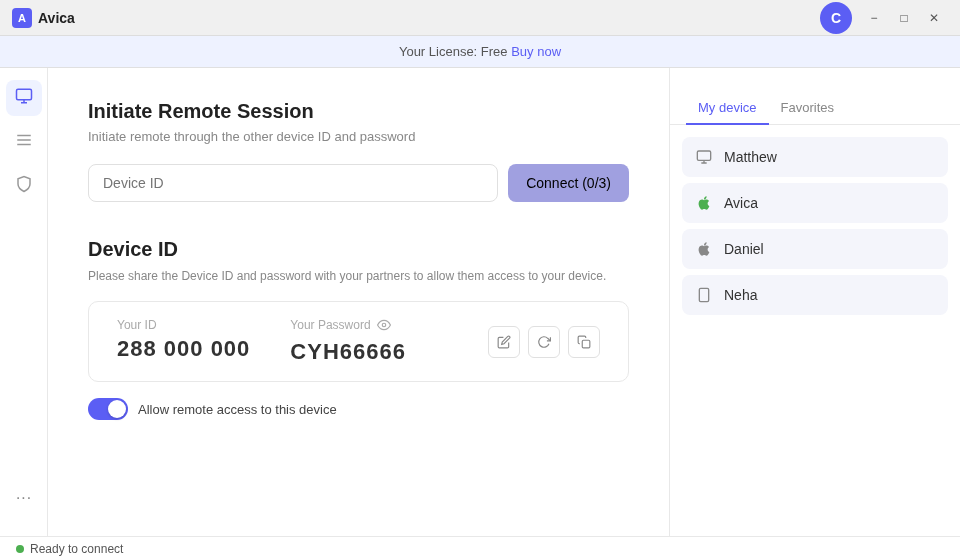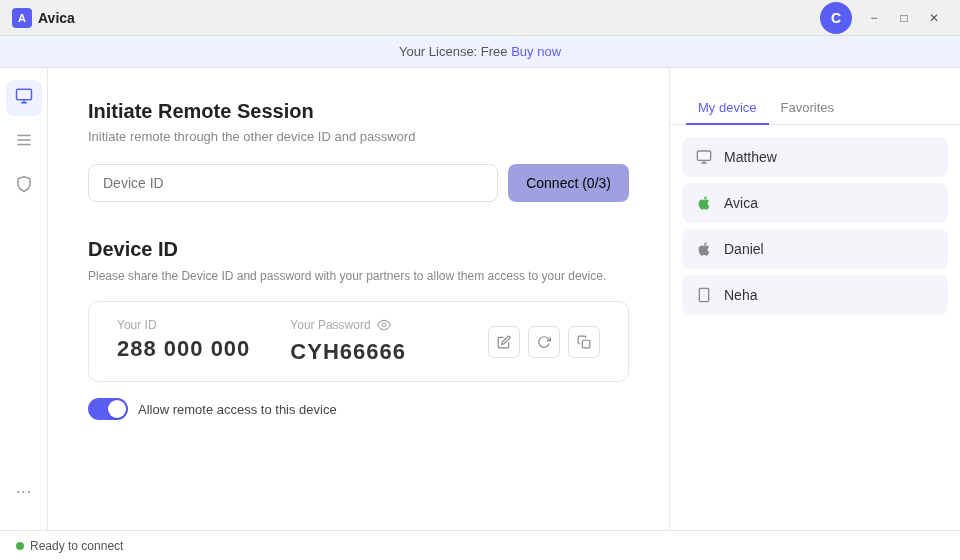--- a/index.html
+++ b/index.html
@@ -66,21 +66,21 @@
     .id-actions { display: flex; gap: 8px; }
     .action-btn { width: 32px; height: 32px; display: flex; align-items: center; justify-content: center; border: 1px solid #e0e0e0; border-radius: 6px; cursor: pointer; background: #fff; color: #888; font-size: 14px; }
 
     
     .toggle-row { display: flex; align-items: center; gap: 10px; }
     .toggle { width: 40px; height: 22px; background: #5b5ef4; border-radius: 11px; position: relative; cursor: pointer; }
     .toggle-thumb { width: 18px; height: 18px; background: #fff; border-radius: 50%; position: absolute; top: 2px; right: 2px; box-shadow: 0 1px 3px rgba(0,0,0,0.2); }
     .toggle-label { font-size: 13px; color: #444; }
 
     
-    .status-bar { height: 30px; background: #fff; border-top: 1px solid #e8e8e8; display: flex; align-items: center; padding: 0 16px; gap: 6px; }
+    .status-bar { height: 24px; background: #fff; border-top: 1px solid #e8e8e8; display: flex; align-items: center; padding: 0 16px; gap: 6px; }
     .status-dot { width: 8px; height: 8px; border-radius: 50%; background: #4caf50; }
     .status-text { font-size: 12px; color: #555; }
 
     
     .logo-icon { width: 20px; height: 20px; background: #5b5ef4; border-radius: 4px; display: flex; align-items: center; justify-content: center; color: white; font-size: 11px; font-weight: 700; }
 
     
     .avatar { width: 32px; height: 32px; border-radius: 50%; background: #5b5ef4; color: white; display: flex; align-items: center; justify-content: center; font-size: 14px; font-weight: 600; }
   </style>
 </head>

